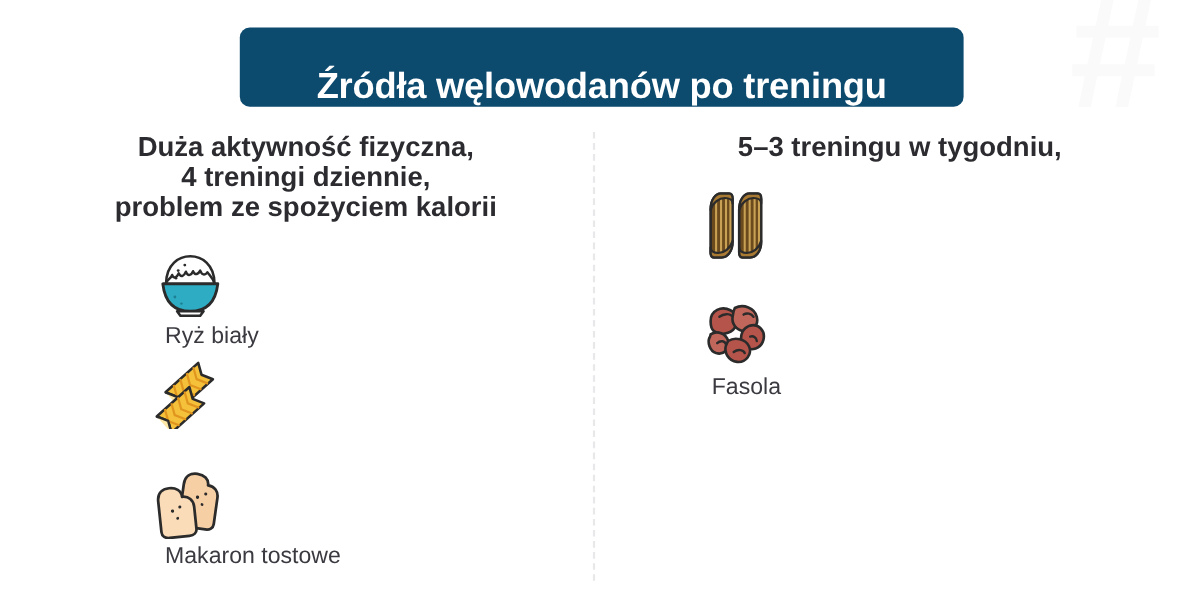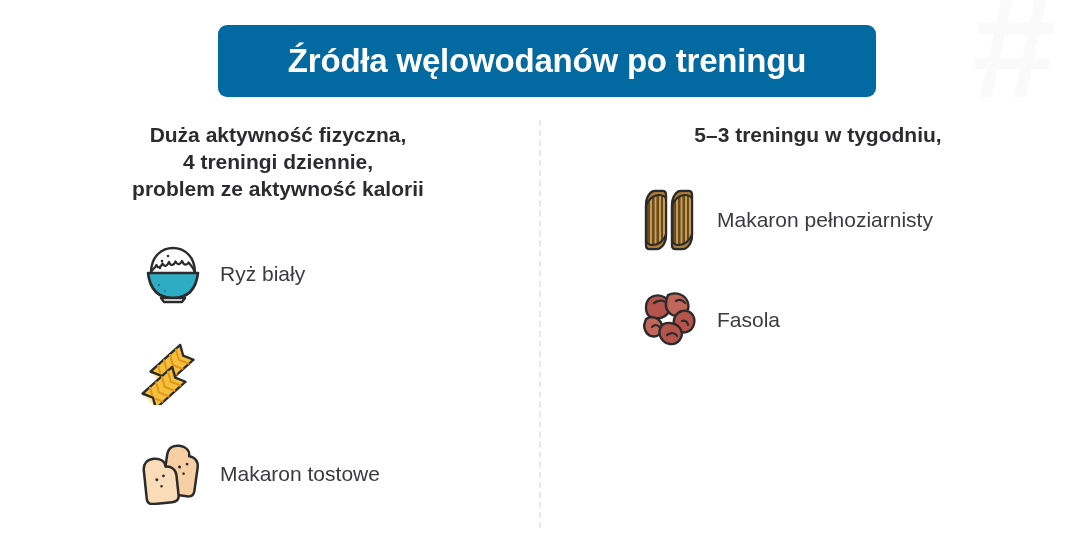--- a/index.html
+++ b/index.html
@@ -35,24 +35,24 @@
     pointer-events: none;
   }
 
   
   .title-banner {
     position: absolute;
     left: 218px;
     top: 25px;
     width: 658px;
     height: 72px;
-    background: #0369a1;
+    background: #0c4a6e;
     border-radius: 9px;
     display: flex;
-    align-items: center;
+    align-items: flex-end;
     justify-content: center;
     box-sizing: border-box;
   }
   .title-text {
     color: #ffffff;
     font-size: 33px;
     font-weight: 700;
     letter-spacing: -0.2px;
     white-space: nowrap;
   }
@@ -67,21 +67,21 @@
     display: flex;
   }
   .col {
     width: 540px;
     position: relative;
     box-sizing: border-box;
   }
   .col-header {
     text-align: center;
     color: #2c2c30;
-    font-size: 21px;
+    font-size: 25px;
     font-weight: 700;
     line-height: 27px;
     padding-top: 3px;
     margin-left: 16px;
   }
   .col-header .line { display: block; white-space: nowrap; }
 
   
   .divider {
     position: absolute;
@@ -92,21 +92,22 @@
     border-left: 2px dashed #e8e8ea;
   }
 
   
   .items {
     margin-top: 22px;
   }
   .item {
     height: 100px;
     display: flex;
-    align-items: center;
+    align-items: flex-start;
+    flex-direction: column;
   }
   .col-left .items { padding-left: 138px; }
   .col-right .items { padding-left: 95px; }
 
   .icon-box {
     width: 70px;
     height: 68px;
     flex: 0 0 70px;
     display: flex;
     align-items: center;
@@ -132,21 +133,21 @@
   </div>
 
   <div class="divider"></div>
 
   <div class="columns">
 
     <div class="col col-left">
       <div class="col-header">
         <span class="line">Duża aktywność fizyczna,</span>
         <span class="line">4 treningi dziennie,</span>
-        <span class="line">problem ze aktywność kalorii</span>
+        <span class="line">problem ze spożyciem kalorii</span>
       </div>
 
       <div class="items">
 
         <div class="item">
           <div class="icon-box">
             <svg width="64" height="60" viewBox="0 0 64 60">
               <path d="M10 29 C10 11 22 4 32 4 C42 4 54 11 54 29 Z" fill="#ffffff" stroke="#2b2b2b" stroke-width="2.4" stroke-linejoin="round"></path>
               <path d="M10 29 C11 24 14 25 15.5 21 C17 25 20 23 21.5 19.5 C23.5 24 26.5 21.5 28 18
                        C30 23 33 21 34.5 17.5 C36.5 22 39.5 20 41 17 C43 22 46 21 47.5 18.5
@@ -224,21 +225,20 @@
               </g>
               <g transform="translate(26,0)">
                 <path d="M6 18 C6 8 11 3 15 3 L23 3 C25 3 26 5 26 8 L26 46
                          C26 56 21 61 16 61 L9 61 C7 61 6 59 6 56 Z" fill="#6b4a1e" stroke="#2b2b2b" stroke-width="2.4" stroke-linejoin="round"></path>
                 <path d="M11 8 L11 58 M15.5 5 L15.5 60 M20 4 L20 59 M24 5 L24 55" stroke="#c8a154" stroke-width="1.9" fill="none"></path>
                 <path d="M6 18 C8 11 14 7 19 7 C23 7 26 9 26 12 L26 8 C26 5 25 3 23 3 L15 3 C11 3 6 8 6 18 Z" fill="#a87a33" stroke="#2b2b2b" stroke-width="2" stroke-linejoin="round"></path>
                 <path d="M26 46 C24 53 18 57 13 57 C9 57 6 55 6 52 L6 56 C6 59 7 61 9 61 L16 61 C21 61 26 56 26 46 Z" fill="#a87a33" stroke="#2b2b2b" stroke-width="2" stroke-linejoin="round"></path>
               </g>
             </svg>
           </div>
-          <span class="item-label">Makaron pełnoziarnisty</span>
         </div>
 
         <div class="item">
           <div class="icon-box">
             <svg width="64" height="62" viewBox="0 0 64 62">
               <path d="M8 18 C8 8 18 4 26 8 C32 11 34 18 30 24 C26 30 16 31 11 27 C8.5 25 8 21 8 18 Z" fill="#b5544a" stroke="#2b2b2b" stroke-width="2.4" stroke-linejoin="round"></path>
               <path d="M30 6 C38 2 48 6 50 14 C52 22 46 28 38 27 C31 26 27 20 28 14 C28.5 10 29 8 30 6 Z" fill="#c1665a" stroke="#2b2b2b" stroke-width="2.4" stroke-linejoin="round"></path>
               <path d="M44 22 C52 20 58 27 56 35 C54 43 45 46 39 41 C34 37 35 28 40 24 C41.5 23 43 22.3 44 22 Z" fill="#b5544a" stroke="#2b2b2b" stroke-width="2.4" stroke-linejoin="round"></path>
               <path d="M8 30 C14 26 22 29 24 36 C26 43 20 49 13 47 C7 45 5 37 7 33 C7.5 31.8 8 30.6 8 30 Z" fill="#c1665a" stroke="#2b2b2b" stroke-width="2.4" stroke-linejoin="round"></path>
               <path d="M24 36 C30 32 40 34 43 41 C46 48 40 56 32 55 C24 54 20 46 22 40 C22.7 38.2 23.3 37 24 36 Z" fill="#b5544a" stroke="#2b2b2b" stroke-width="2.4" stroke-linejoin="round"></path>

